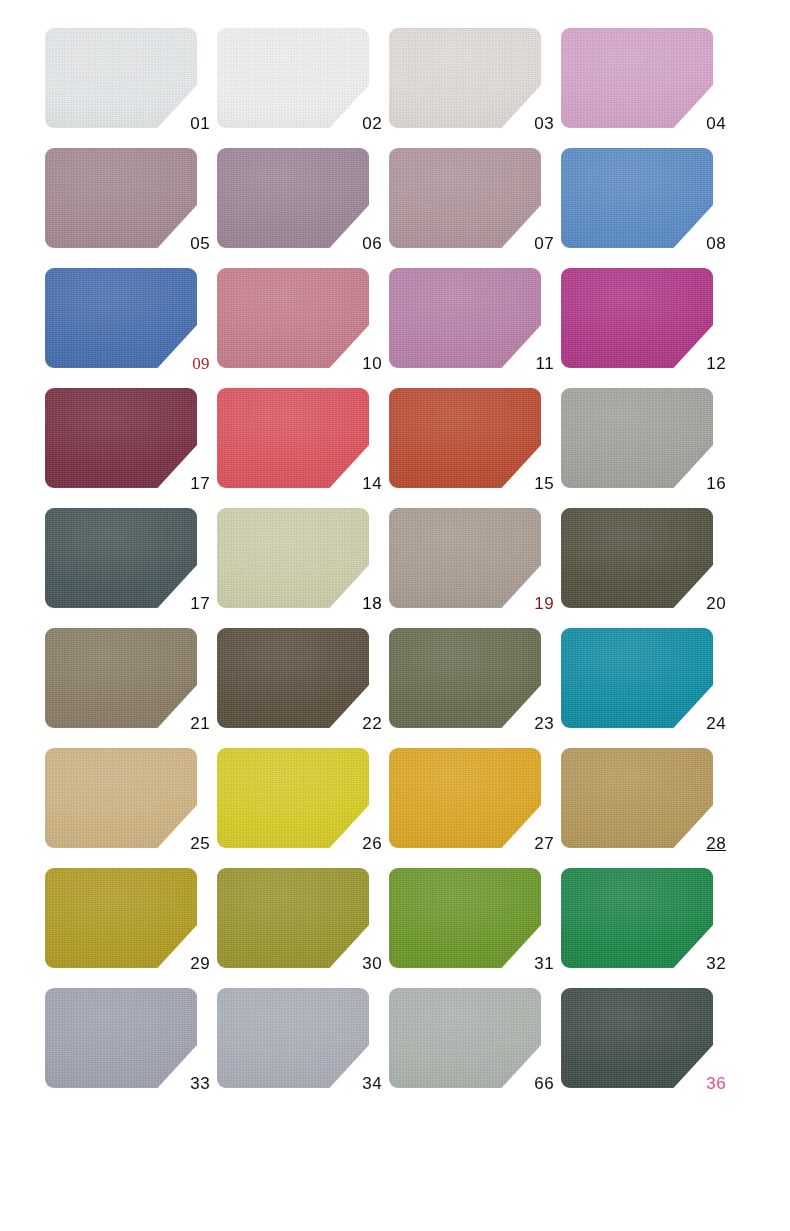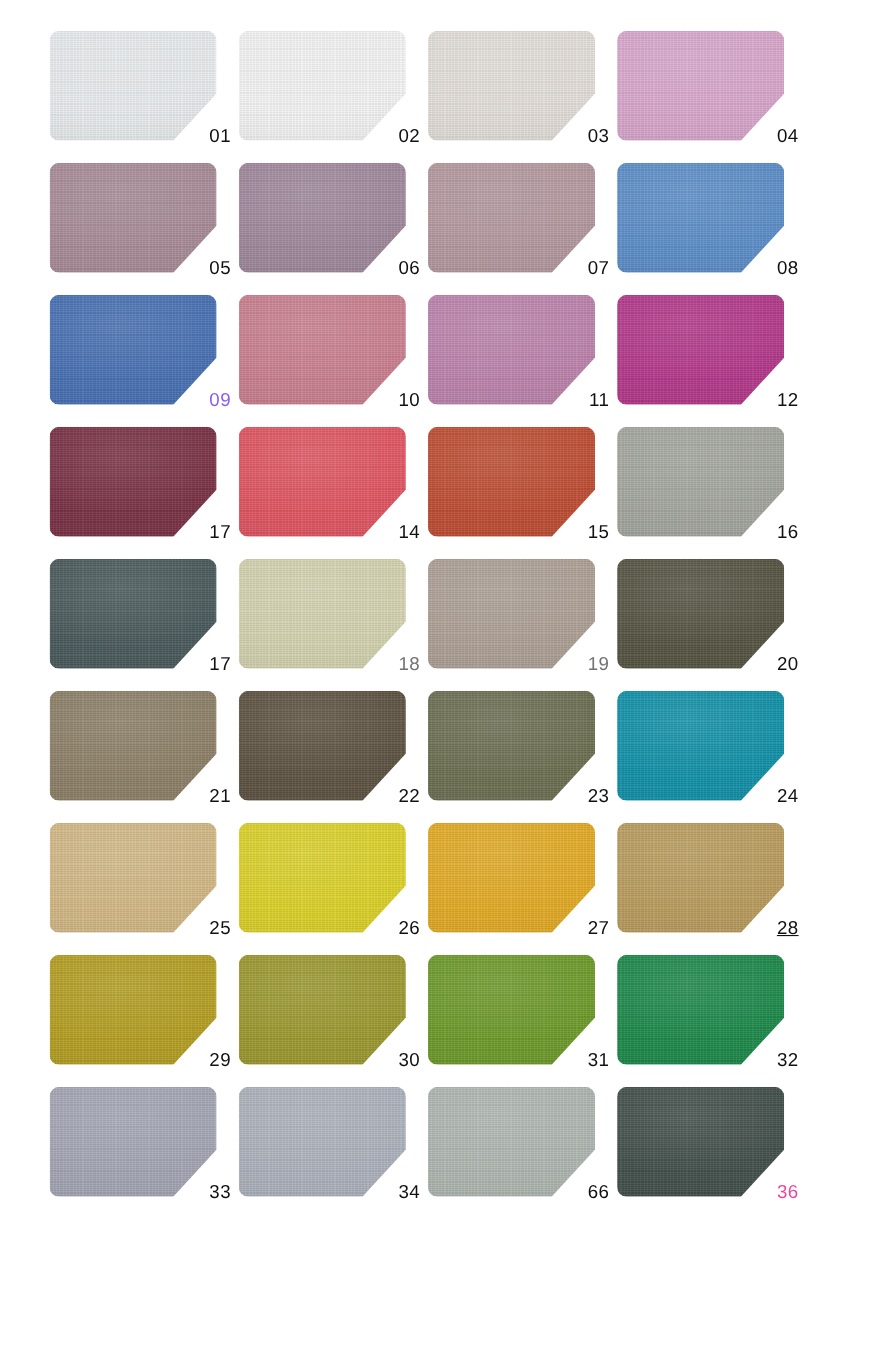--- a/index.html
+++ b/index.html
@@ -127,21 +127,21 @@
     <div class="swatch-cell">
       <div class="swatch-chip" style="background-color: rgb(94, 143, 201);">
         <div class="swatch-texture"></div>
       </div>
       <div class="swatch-label" style="color: rgb(17, 17, 17);">08</div>
     </div>
     <div class="swatch-cell">
       <div class="swatch-chip" style="background-color: rgb(74, 114, 180);">
         <div class="swatch-texture"></div>
       </div>
-      <div class="swatch-label" style="color: #8b5cf6;">09</div>
+      <div class="swatch-label" style="color: #b91c1c; font-family: Liberation Serif, serif;">09</div>
     </div>
     <div class="swatch-cell">
       <div class="swatch-chip" style="background-color: rgb(203, 129, 144);">
         <div class="swatch-texture"></div>
       </div>
       <div class="swatch-label" style="color: rgb(17, 17, 17);">10</div>
     </div>
     <div class="swatch-cell">
       <div class="swatch-chip" style="background-color: rgb(189, 133, 173);">
         <div class="swatch-texture"></div>
@@ -181,27 +181,27 @@
     <div class="swatch-cell">
       <div class="swatch-chip" style="background-color: rgb(74, 90, 92);">
         <div class="swatch-texture"></div>
       </div>
       <div class="swatch-label" style="color: rgb(17, 17, 17);">17</div>
     </div>
     <div class="swatch-cell">
       <div class="swatch-chip" style="background-color: rgb(211, 210, 176);">
         <div class="swatch-texture"></div>
       </div>
-      <div class="swatch-label" style="color: #737373;">18</div>
+      <div class="swatch-label" style="color: #000000;">18</div>
     </div>
     <div class="swatch-cell">
       <div class="swatch-chip" style="background-color: rgb(173, 160, 150);">
         <div class="swatch-texture"></div>
       </div>
-      <div class="swatch-label" style="color: #737373;">19</div>
+      <div class="swatch-label" style="color: #7f1d1d;">19</div>
     </div>
     <div class="swatch-cell">
       <div class="swatch-chip" style="background-color: rgb(86, 84, 67);">
         <div class="swatch-texture"></div>
       </div>
       <div class="swatch-label" style="color: rgb(17, 17, 17);">20</div>
     </div>
     <div class="swatch-cell">
       <div class="swatch-chip" style="background-color: rgb(141, 128, 104);">
         <div class="swatch-texture"></div>

